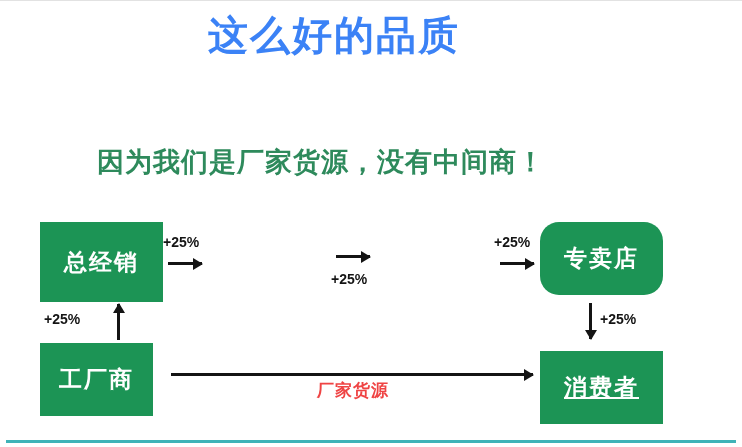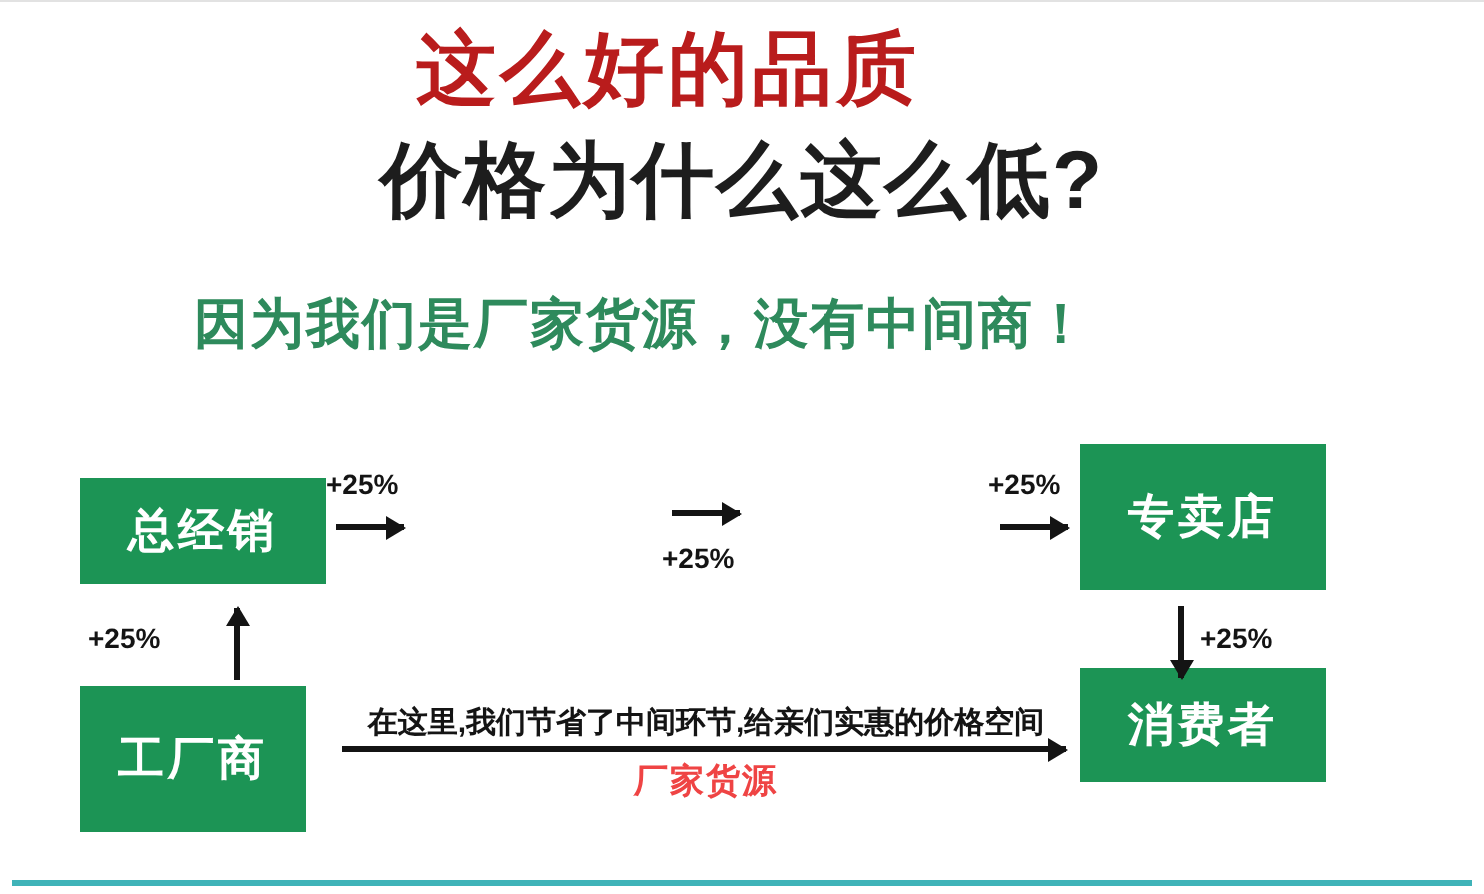--- a/index.html
+++ b/index.html
@@ -35,21 +35,21 @@
 
   
   .headline-orange {
     position: absolute;
     left: 0; top: 14px;
     width: 668px;
     text-align: center;
     font-size: 40px;
     font-weight: bold;
     letter-spacing: 2px;
-    color: #b91c1c;
+    color: #3b82f6;
     line-height: 1.08;
     white-space: nowrap;
   }
   .headline-black {
     position: absolute;
     left: 0; top: 68px;
     width: 742px;
     text-align: center;
     font-size: 41px;
     font-weight: bold;
@@ -162,58 +162,56 @@
 </style>
 </head>
 <body>
 
 <div id="page">
 
   <div class="top-rule"></div>
 
   <div class="headline-orange">这么好的品质</div>
 
-  <div class="headline-black">价格为什么这么低?</div>
 
   <div class="subhead-green">因为我们是厂家货源，没有中间商！</div>
 
-  <div class="node" style="left:40px;  top:222px; width:123px; height:53px;margin-top:17px;">
+  <div class="node" style="left:40px;  top:222px; width:123px; height:80px;">
     <span>总经销</span>
   </div>
 
 
 
-  <div class="node" style="left:540px; top:222px; width:123px; height:73px;">
+  <div class="node" style="left:540px; top:222px; width:123px; height:73px;border-radius:19px;">
     <span>专卖店</span>
   </div>
 
   <div class="pct" style="left:163px; top:234px;">+25%</div>
   <div class="arrow-h" style="left:168px; top:262px; width:34px;"></div>
 
   <div class="arrow-h" style="left:336px; top:255px; width:34px;"></div>
   <div class="pct" style="left:331px; top:271px;">+25%</div>
 
   <div class="pct" style="left:494px; top:234px;">+25%</div>
   <div class="arrow-h" style="left:500px; top:262px; width:34px;"></div>
 
   <div class="node" style="left:40px;  top:343px; width:113px; height:73px;">
     <span>工厂商</span>
   </div>
 
-  <div class="node" style="left:540px; top:334px; width:123px; height:57px;">
+  <div class="node" style="left:540px; top:351px; width:123px; height:73px;text-decoration:underline;">
     <span>消费者</span>
   </div>
 
   <div class="pct" style="left:44px; top:311px;">+25%</div>
   <div class="arrow-v up" style="left:117px; top:304px; height:36px;"></div>
 
   <div class="arrow-v down" style="left:589px; top:303px; height:36px;"></div>
   <div class="pct" style="left:600px; top:311px;">+25%</div>
 
-  <div class="mid-caption">在这里,我们节省了中间环节,给亲们实惠的价格空间</div>
 
   <div class="arrow-h" style="left:171px; top:373px; width:362px;"></div>
 
   <div class="mid-caption-sub">厂家货源</div>
 
   <div class="bottom-rule"></div>
 
 </div>
 
 </body></html>

